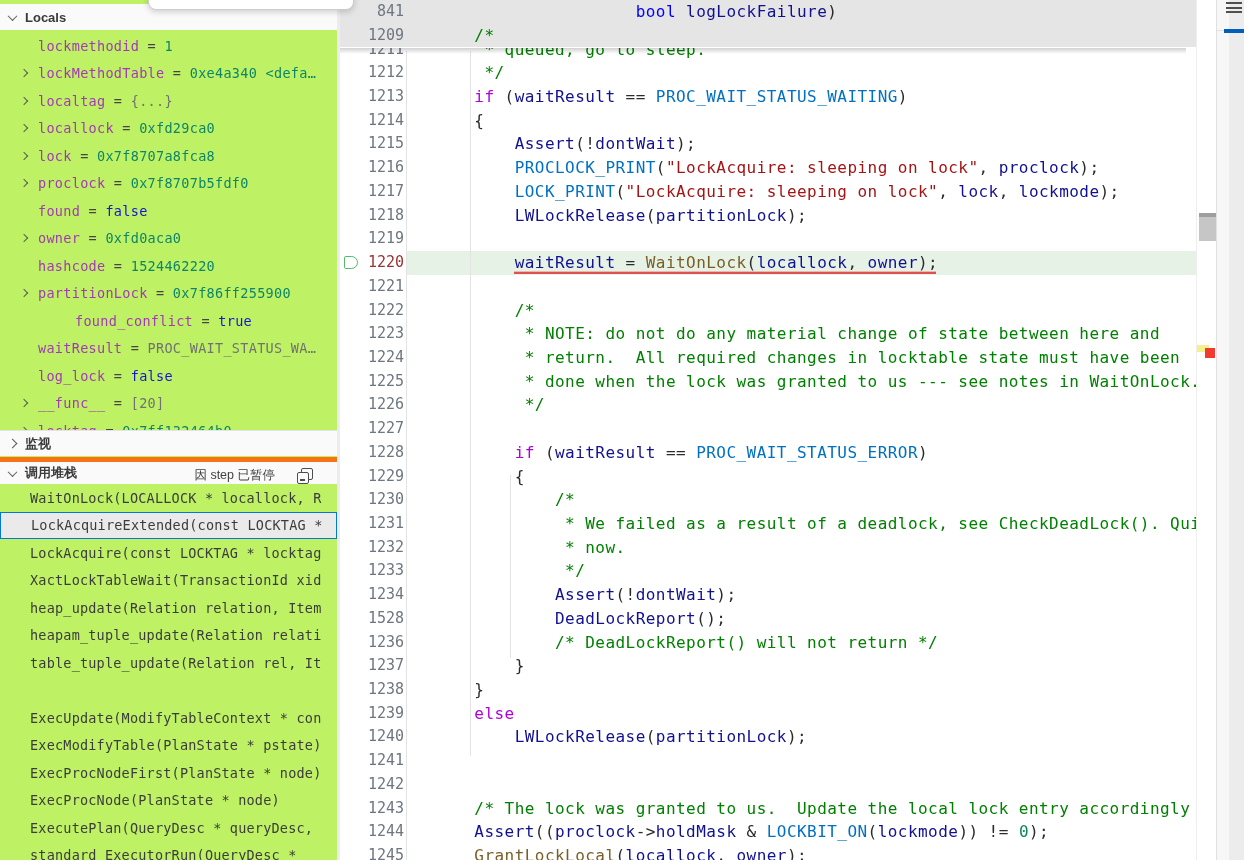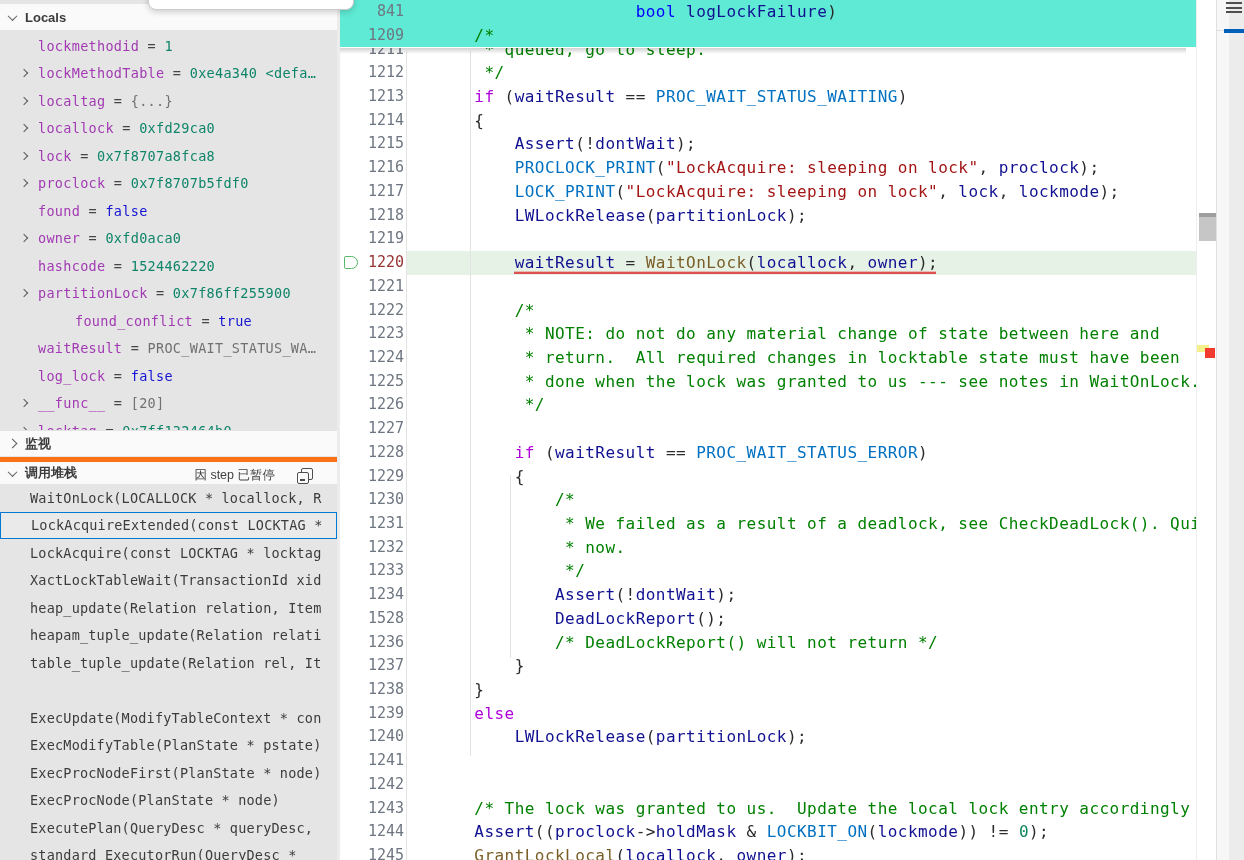--- a/index.html
+++ b/index.html
@@ -4,21 +4,21 @@
 <style>
   :root{
     --bg:#ffffff;
   }
   *{margin:0;padding:0;box-sizing:border-box;}
   html,body{width:1244px;height:860px;overflow:hidden;background:var(--bg);
     font-family:"Liberation Sans",sans-serif;}
   #app{position:relative;width:1244px;height:860px;background:#fff;}
 
   
-  #sidebar{position:absolute;left:0;top:0;width:353px;height:860px;background:#e5e5e5;overflow:hidden;}
+  #sidebar{position:absolute;left:0;top:0;width:353px;height:860px;background:#bef264;overflow:hidden;}
   .sect-header{position:absolute;left:0;width:337px;height:26px;display:flex;align-items:center;
     font-size:13px;font-weight:bold;color:#3b3b3b;background:#fafafa;}
   .sect-header .chev{margin-left:9px;margin-right:9px;}
   .chev{width:7px;height:7px;border-right:1.5px solid #5a5a5a;border-bottom:1.5px solid #5a5a5a;
     display:inline-block;flex:none;}
   .chev.down{transform:rotate(45deg) translate(-1px,-1px);}
   .chev.right{transform:rotate(-45deg);}
 
   #locals-list{position:absolute;left:0;top:30px;width:337px;height:400px;overflow:hidden;}
   .var-row{position:absolute;left:0;width:337px;height:27px;display:flex;align-items:center;
@@ -73,21 +73,21 @@
   .tk-fn{color:var(--tk_fn);}
   .tk-mac{color:var(--tk_mac);}
   .tk-str{color:var(--tk_str);}
   .tk-com{color:var(--tk_com);}
   .tk-num{color:var(--tk_num);}
   .tk-pun{color:var(--tk_pun);}
 
   .vguide{position:absolute;width:1px;background:#e3e3e3;z-index:1;}
 
   #sticky{position:absolute;left:0;top:0;width:856px;height:47.5px;background:#fff;z-index:5;}
-  #sticky .cl{background:#5eead4;}
+  #sticky .cl{background:#e5e5e5;}
   #sticky-shadow{position:absolute;left:0;top:47.5px;width:846px;height:6px;z-index:5;
     background:linear-gradient(to bottom,rgba(0,0,0,.18),rgba(0,0,0,0));}
 
   
   #pill{position:absolute;left:148px;top:-12px;width:206px;height:22px;background:#fff;
     border:1px solid #cccccc;border-radius:8px;box-shadow:0 2px 6px rgba(0,0,0,.18);z-index:8;}
 
   
   #scroll-lane{position:absolute;left:1196px;top:0;width:20px;height:860px;background:#fff;
     border-left:1px solid #eeeeee;}

